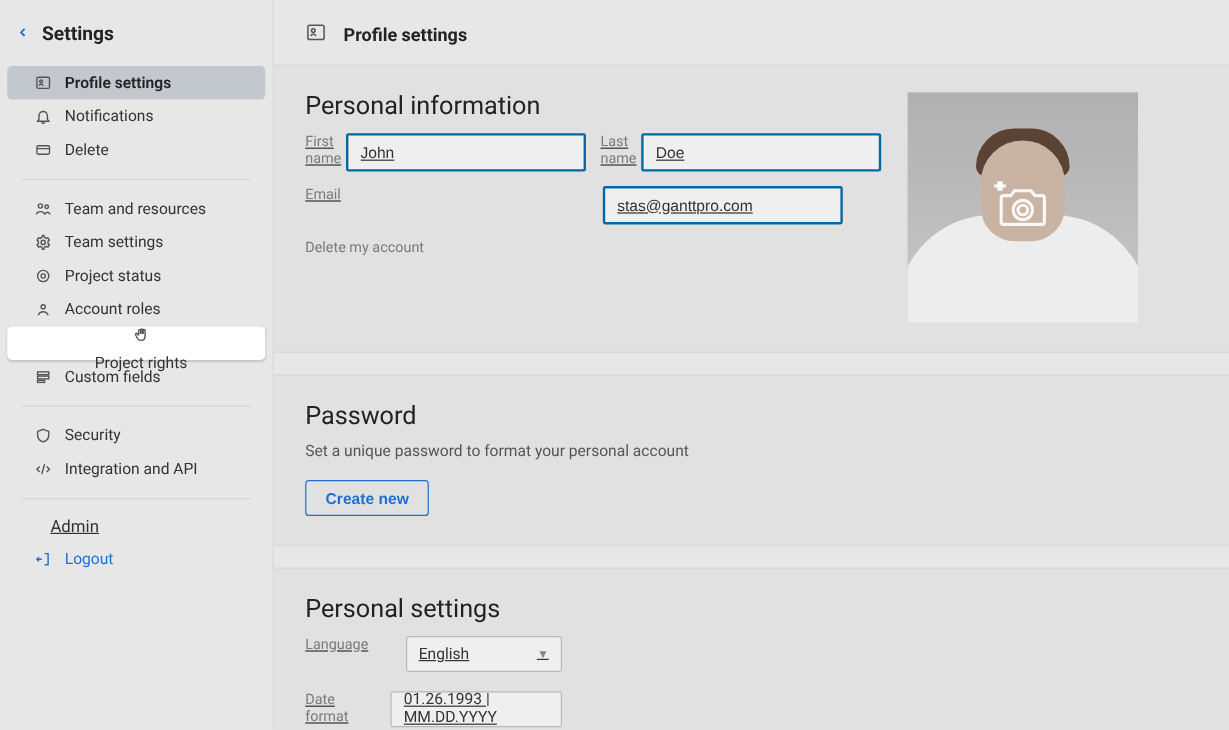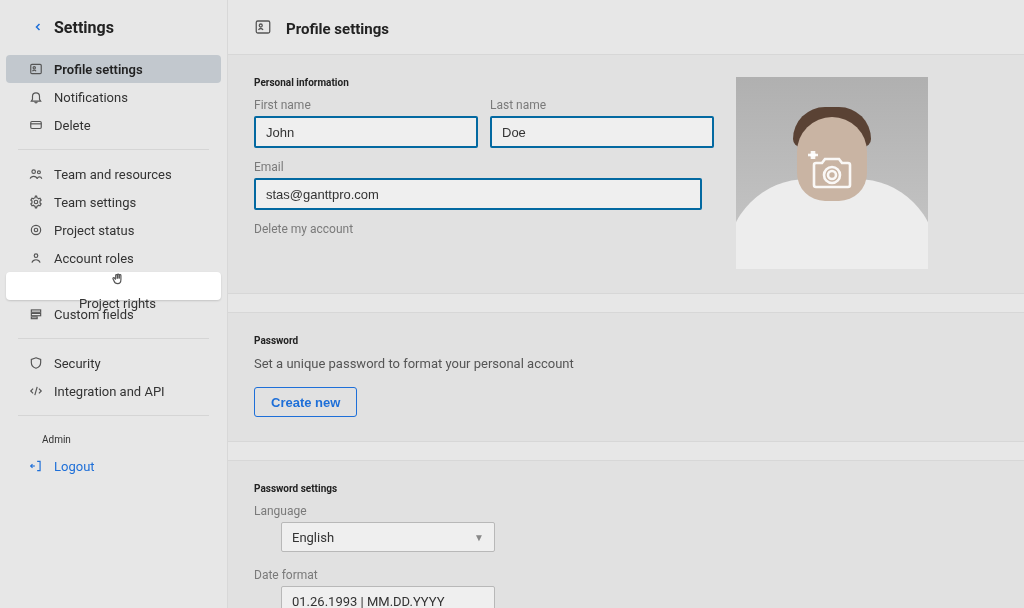--- a/index.html
+++ b/index.html
@@ -18,21 +18,21 @@
     width: 228px;
     background: #e7e7e7;
     border-right: 1px solid #d8d8d8;
     display: flex;
     flex-direction: column;
     padding-top: 12px;
   }
   .sidebar-header {
     display: flex;
     gap: 10px;
-    padding: 6px 14px 14px 32px;
+    padding: 6px 14px 14px 13px;
   }
   .sidebar-title {
     font-weight: 700;
     font-size: 16px;
     color: #222;
   }
   .sidebar .group {
     padding: 4px 0 0 0;
   }
   .sidebar .divider {
@@ -59,25 +59,26 @@
   }
   .sidebar-item.hovered {
     background: #ffffff;
     box-shadow: 0 1px 2px rgba(0,0,0,0.15);
     margin: 0 6px;
     flex-direction: column;
   }
   .sidebar-item .icon { width: 16px; display: inline-flex; justify-content: center; color: #555; }
   .sidebar-plain {
     padding: 4px 14px 4px 42px;
-    font-size: 10px;
+    font-size: 14px;
     color: #333;
     height: 26px;
     display: flex;
     align-items: center;
+    text-decoration: underline;
   }
   .logout-item { color: #1e6fd8; }
   .logout-item .icon { color: #1e6fd8; }
 
   
   .main {
     flex: 1;
     overflow-y: auto;
     background: #e7e7e7;
   }
@@ -88,27 +89,27 @@
   }
   .top-strip .title { font-weight: 700; font-size: 15px; color: #222; }
 
   .card {
     background: #e1e1e1;
     border-top: 1px solid #d7d7d7;
     border-bottom: 1px solid #d7d7d7;
     padding: 22px 26px 24px 26px;
     margin-bottom: 18px;
   }
-  .card h2 { font-size: 10px; font-weight: 700; color: #222; margin-bottom: 10px; }
+  .card h2 { font-size: 21px; font-weight: 400; color: #222; margin-bottom: 10px; }
   .section-row { display: flex; gap: 22px; }
   .form-col { flex: 0 0 460px; }
   .avatar-col { flex: 0 0 auto; }
 
   .form-grid2 { display: flex; gap: 12px; }
-  .field { display: flex; flex-direction: column; gap: 4px; margin-bottom: 12px; flex:1; }
+  .field { display: flex; flex-direction: row; gap: 4px; margin-bottom: 12px; flex:1;text-decoration:underline; }
   .field label { font-size: 12px; color: #7a7a7a; }
   .input {
     height: 32px;
     background: #efefef;
     border: 2px solid #0369a1;
     border-radius: 2px;
     padding: 0 10px;
     font-size: 13px;
     color: #333;
   }
@@ -338,21 +339,21 @@
           <div class="form-grid2">
             <div class="field">
               <label>First name</label>
               <input class="input" value="John" style="">
             </div>
             <div class="field">
               <label>Last name</label>
               <input class="input" value="Doe" style="">
             </div>
           </div>
-          <div class="field" style="max-width:448px;">
+          <div class="field" style="max-width:448px;justify-content:space-between;">
             <label>Email</label>
             <input class="input" value="stas@ganttpro.com" style="">
           </div>
           <div class="link-text">Delete my account</div>
         </div>
         <div class="avatar-col">
           <div class="avatar">
             <div class="body"></div>
             <div class="hair"></div>
             <div class="head"></div>
@@ -371,21 +372,21 @@
       </div>
     </section>
 
     <section class="card">
       <h2>Password</h2>
       <div class="hint">Set a unique password to format your personal account</div>
       <button class="btn">Create new</button>
     </section>
 
     <section class="card" style="border-bottom:none;padding-bottom:40px;">
-      <h2>Password settings</h2>
+      <h2>Personal settings</h2>
       <div class="field" style="max-width:214px;margin-bottom:16px;">
         <label>Language</label>
         <div class="select">
           <span>English</span>
           <span class="chev">▼</span>
         </div>
       </div>
       <div class="field" style="max-width:214px;">
         <label>Date format</label>
         <div class="select">

